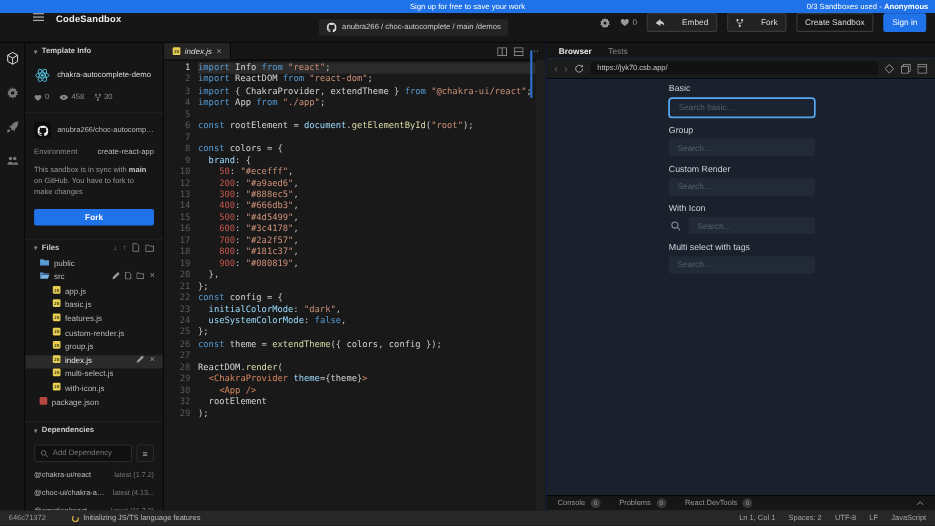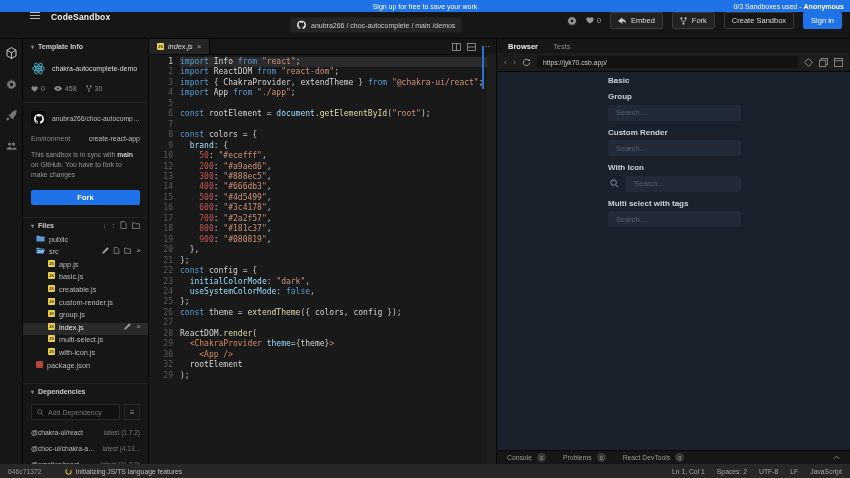--- a/index.html
+++ b/index.html
@@ -9,21 +9,21 @@
   .promo .usage{position:absolute;right:6px;top:0;height:12px;display:flex;align-items:center;gap:2px}
   .promo .usage b{font-weight:bold}
   
   header{height:26px;background:#161616;border-bottom:1px solid #060606;display:flex;align-items:flex-start;padding:0 8px;position:relative;flex:0 0 auto}
   .burger{width:10px;height:7px;display:flex;flex-direction:column;justify-content:space-between;margin-left:22px;cursor:pointer}
   .burger i{height:1px;background:#bbb;display:block}
   .logo{color:#f0f0f0;font-size:8.5px;font-weight:bold;margin-left:11px;letter-spacing:.2px}
   .repo-pill{position:absolute;left:290px;top:50%;transform:translateY(-50%);background:#242424;border-radius:3px;padding:3px 7px;display:flex;align-items:center;gap:5px;color:#ccc;font-size:7px}
   .hright{margin-left:auto;display:flex;align-items:center;gap:9px}
   .likes{display:flex;align-items:center;gap:3px;color:#999;font-size:7.5px}
-  .hbtn{display:flex;align-items:center;gap:5px;background:#222;border:1px solid #3a3a3a;border-radius:2px;color:#ddd;font-size:7.5px;padding:3px 7px;cursor:pointer}
+  .hbtn{display:flex;align-items:center;gap:16px;background:#222;border:1px solid #3a3a3a;border-radius:2px;color:#ddd;font-size:7.5px;padding:3px 7px;cursor:pointer}
   .hbtn.ghost{background:transparent}
   .hbtn.primary{background:#1f72e8;border-color:#1f72e8;color:#fff}
   
   .main{flex:1;display:flex;min-height:0}
   
   .activity{width:22px;background:#161616;border-right:1px solid #060606;display:flex;flex-direction:column;align-items:center;padding-top:8px;gap:19px;flex:0 0 auto}
   .activity .aitem{width:12px;height:12px;display:flex;align-items:center;justify-content:center;cursor:pointer}
   
   .sidebar{width:125px;background:#161616;border-right:1px solid #060606;font-size:7px;color:#aaa;overflow:hidden;flex:0 0 auto;display:flex;flex-direction:column}
   .sechead{display:flex;align-items:center;height:15px;padding:0 8px;color:#ccc;font-weight:bold;font-size:7px;flex:0 0 auto}
@@ -80,21 +80,21 @@
   
   .browser{width:353px;flex:0 0 auto;display:flex;flex-direction:column;background:#1d4ed8;border-left:1px solid #060606}
   .btabs{height:14px;background:#161616;display:flex;align-items:center;gap:15px;padding:0 11px;flex:0 0 auto}
   .btab-active{color:#eee;font-size:7.5px;font-weight:bold;cursor:pointer}
   .btab{color:#888;font-size:7.5px;cursor:pointer}
   .bnav{height:18px;background:#1c1c1c;border-bottom:1px solid #060606;display:flex;align-items:center;gap:6px;padding:0 7px;flex:0 0 auto}
   .navic{color:#777;font-size:9px;line-height:1;cursor:pointer}
   .urlpill{flex:1;height:12px;background:#121212;border-radius:2px;display:flex;align-items:center;padding:0 6px;color:#c7c7c7;font-size:6.8px;cursor:text}
   .preview{flex:1;background:#1a202c;padding:4px 0 0 111px;overflow:hidden}
   .psec{width:133px;margin-bottom:7px}
-  .plabel{color:#cbd2dc;font-size:8px;font-weight:bold;margin-bottom:3.5px}
+  .plabel{color:#cbd2dc;font-size:8px;font-weight:normal;margin-bottom:3.5px}
   .pinrow{display:flex;align-items:center}
   .pinput{flex:1;height:16px;background:#232a37;border-radius:3px;display:flex;align-items:center;padding:0 8px;color:#545f73;font-size:7.5px;cursor:text}
   .pinput.focus{background:#1c2330;border:1px solid #57a9f3;box-shadow:0 0 0 .5px #57a9f3}
   .mag{margin:0 7px 0 2px;flex:0 0 auto}
   .devtools{height:13px;background:#161616;border-top:1px solid #060606;display:flex;align-items:center;gap:17px;padding:0 10px;flex:0 0 auto}
   .dti{display:flex;align-items:center;gap:5px;color:#999;font-size:6.8px;cursor:pointer}
   .badge{width:9px;height:9px;border-radius:50%;background:#383838;color:#a5a5a5;font-size:5.5px;display:flex;align-items:center;justify-content:center}
   .dtcaret{margin-left:auto;cursor:pointer;display:flex}
   
   .status{height:14px;background:#272727;display:flex;align-items:center;padding:0 8px;font-size:6.8px;color:#aaa;flex:0 0 auto}
@@ -303,21 +303,21 @@
           <div class="frow ind1 ">
             <span class="jsic">JS</span>
             <span class="fname">app.js</span>
           </div>
           <div class="frow ind1 ">
             <span class="jsic">JS</span>
             <span class="fname">basic.js</span>
           </div>
           <div class="frow ind1 ">
             <span class="jsic">JS</span>
-            <span class="fname">creatable.js</span>
+            <span class="fname">features.js</span>
           </div>
           <div class="frow ind1 ">
             <span class="jsic">JS</span>
             <span class="fname">custom-render.js</span>
           </div>
           <div class="frow ind1 ">
             <span class="jsic">JS</span>
             <span class="fname">group.js</span>
           </div>
           <div class="frow ind1 sel">
@@ -544,20 +544,23 @@
             <rect x=".5" y="2.5" width="7" height="7" fill="#1c1c1c" stroke="#999" stroke-width=".9"></rect>
           </svg>
         <svg width="9" height="9" viewBox="0 0 10 10">
             <rect x=".5" y=".5" width="9" height="9" fill="none" stroke="#999" stroke-width=".9"></rect>
             <path d="M.5 3h9" stroke="#999" stroke-width=".9"></path>
           </svg>
       </div>
       <div class="preview" id="preview">
           <div class="psec">
             <div class="plabel">Basic</div>
+            <div class="pinrow">
+              <div class="pinput focus">Search basic...</div>
+            </div>
           </div>
           <div class="psec">
             <div class="plabel">Group</div>
             <div class="pinrow">
               <div class="pinput">Search...</div>
             </div>
           </div>
           <div class="psec">
             <div class="plabel">Custom Render</div>
             <div class="pinrow">

